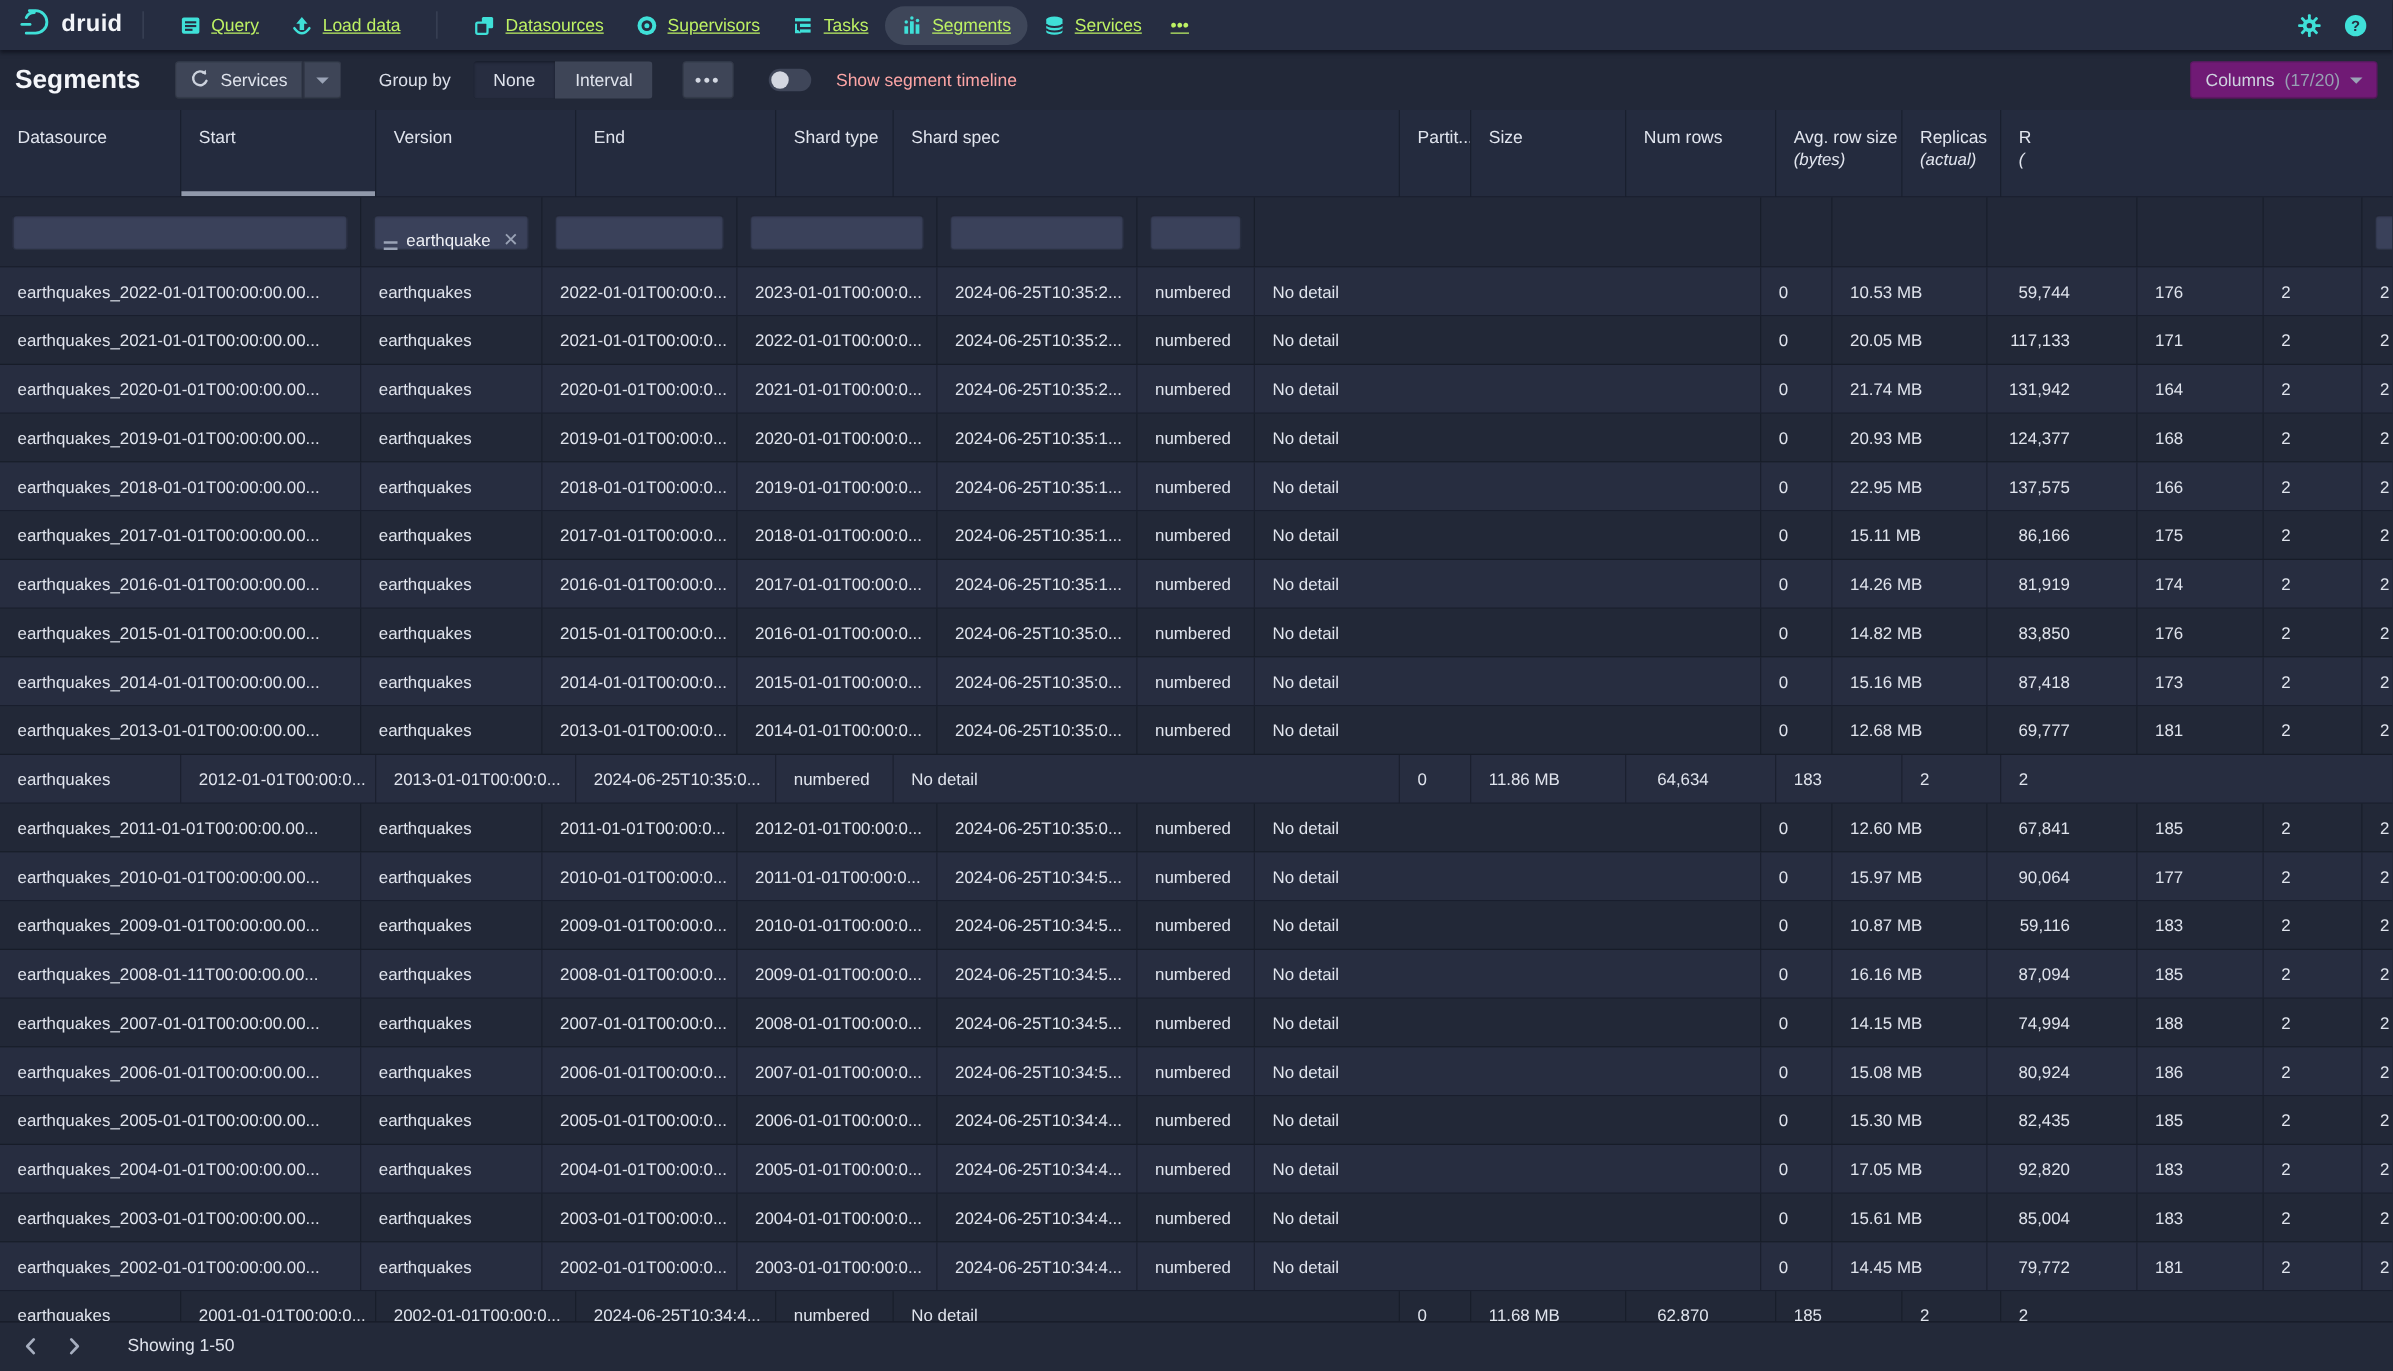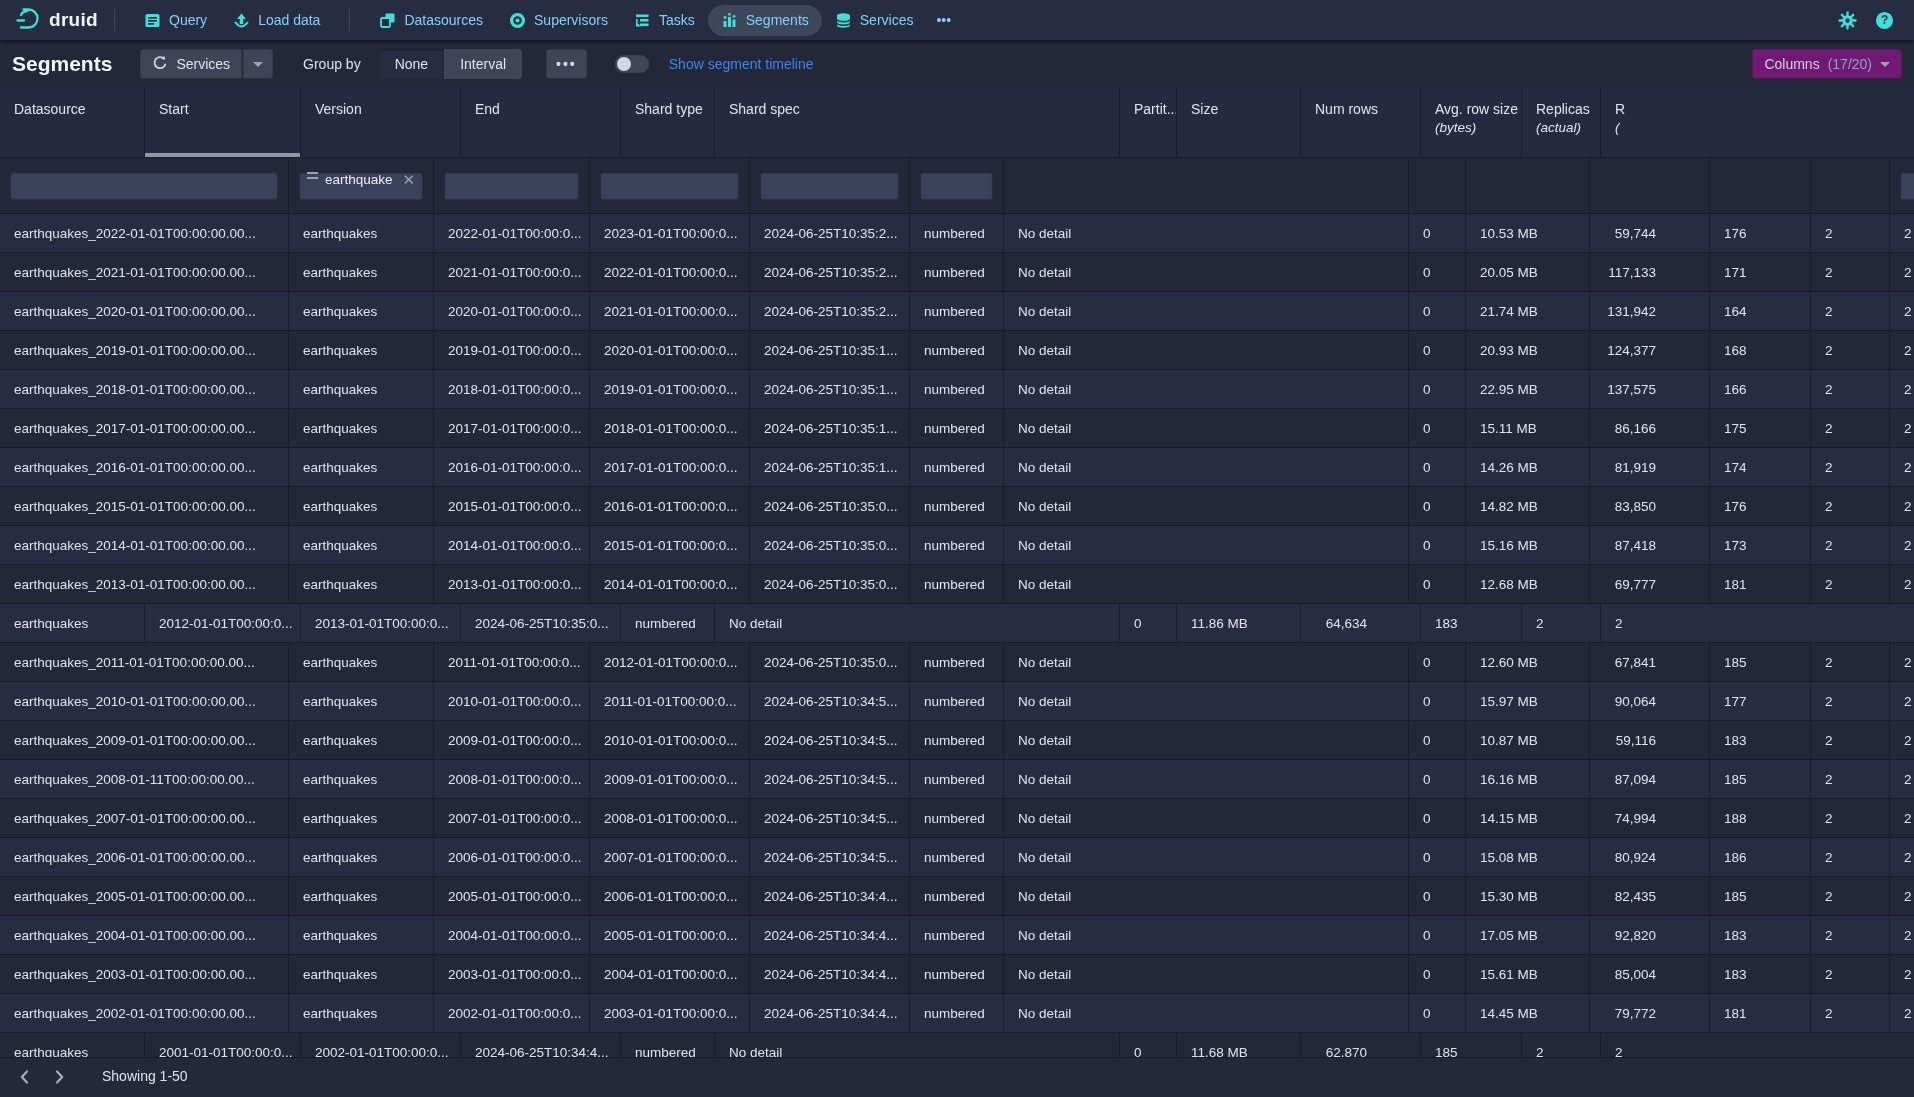--- a/index.html
+++ b/index.html
@@ -16,21 +16,21 @@
     height:40px; flex:0 0 40px; background:#262d41;
     display:flex; align-items:center; padding:0 14px;
     box-shadow:0 2px 3px rgba(8,10,18,.55); position:relative; z-index:5;
   }
   .logo { display:flex; align-items:center; gap:8px; cursor:pointer; }
   .logo-word { font-size:19px; font-weight:600; color:#f2f4f8; letter-spacing:.3px; }
   .nav-div { width:1px; height:22px; background:#3c4458; margin:0 16px; }
   .nav-items { display:flex; align-items:center; }
   .nav-item {
     display:flex; align-items:center; gap:8px; padding:7px 13px;
-    font-size:14px; color:#7dd3fc; border-radius:16px; cursor:pointer; white-space:nowrap;
+    font-size:14px; color:#bef264; border-radius:16px; cursor:pointer; white-space:nowrap;text-decoration:underline;
   }
   .nav-item.active { background:#3e4659; }
   .nav-item svg { display:block; }
   .nav-more { padding:7px 10px; }
   .nav-right { margin-left:auto; display:flex; align-items:center; gap:18px; padding-right:6px; }
   .nav-right .iconbtn { cursor:pointer; display:flex; }
 
   
   .toolbar {
     height:48px; flex:0 0 48px; display:flex; align-items:center;
@@ -47,21 +47,21 @@
   .split .btn.caret { border-radius:0 3px 3px 0; padding:0 10px; border-left:1px solid rgba(14,18,28,.55); }
   .caret-glyph { width:0; height:0; border-left:5px solid transparent; border-right:5px solid transparent; border-top:5px solid #9aa3b6; }
   .group-label { font-size:14px; color:#dce0ea; margin:0 8px 0 20px; }
   .seg-group { display:flex; border-radius:3px; overflow:hidden; box-shadow:inset 0 0 0 1px rgba(16,22,26,.25); }
   .seg-btn { height:30px; display:flex; align-items:center; padding:0 16px; font-size:14px; color:#dfe3ec; cursor:pointer; }
   .seg-btn.on  { background:#272d40; box-shadow:inset 0 1px 2px rgba(10,14,22,.5); }
   .seg-btn.off { background:#3e4557; }
   .dots-btn { padding:0 10px; letter-spacing:2px; font-weight:700; color:#d3d8e2; margin-left:14px; }
   .switch { width:34px; height:18px; border-radius:9px; background:#3f4659; margin-left:18px; position:relative; cursor:pointer; flex:0 0 auto; }
   .switch .knob { position:absolute; left:2px; top:2px; width:14px; height:14px; border-radius:50%; background:#d3d7e0; }
-  .switch-label { font-size:14px; color:#3b82f6; margin-left:10px; }
+  .switch-label { font-size:14px; color:#fca5a5; margin-left:10px; }
   .toolbar-right { margin-left:auto; }
   .btn.columns { background:#701a75; color:#ced3df; }
   .btn.columns .count { color:#97a0b3; }
 
   
   .table { flex:1 1 auto; display:flex; flex-direction:column; overflow:hidden; width:1914px; }
   .tr { display:flex; width:1928px; }
   .cell { flex:0 0 auto; padding-left:14px; overflow:hidden; white-space:nowrap; display:flex; align-items:center; border-right:1px solid rgba(13,17,27,.45); }
   .c0{width:289px;} .c1{width:145px;} .c2{width:156px;} .c3{width:160px;} .c4{width:160px;}
   .c5{width:94px;} .c6{width:405px;} .c7{width:57px;} .c8{width:124px;} .c9{width:120px;}
@@ -70,21 +70,21 @@
   .thead { height:70px; flex:0 0 70px; background:#242b3e; border-bottom:1px solid rgba(13,17,27,.5); }
   .th { align-items:flex-start; padding-top:13px; font-size:14px; color:#e1e5ee; cursor:pointer; position:relative; flex-direction:column; display:flex; gap:3px; }
   .th .sub { font-style:italic; font-size:13.5px; }
   .th.sorted::after { content:""; position:absolute; left:0; right:0; bottom:0; height:4px; background:#9098aa; }
 
   .frow { height:56px; flex:0 0 56px; background:#222838; border-bottom:1px solid rgba(13,17,27,.5); align-items:center; }
   .frow .cell { height:100%; padding:0; }
   .f-input {
     height:28px; width:calc(100% - 20px); margin-left:10px; background:#3a415a;
     border-radius:3px; box-shadow:inset 0 1px 2px rgba(10,14,22,.45), inset 0 0 0 1px rgba(16,22,26,.3);
-    cursor:text; display:flex; align-items:flex-start;
+    cursor:text; display:flex; align-items:flex-end;
   }
   .f-chip { padding:0 8px; gap:7px; cursor:default; }
   .eq-icon { display:flex; flex-direction:column; gap:3px; flex:0 0 auto; }
   .eq-icon i { display:block; width:11px; height:2px; background:#9aa3b6; }
   .f-chip .chip-text { flex:1 1 auto; overflow:hidden; white-space:nowrap; font-size:13.5px; color:#eef0f5; }
   .f-chip .chip-x { flex:0 0 auto; color:#99a2b5; font-size:15px; cursor:pointer; line-height:1; }
 
   .tbody { flex:0 0 auto; }
   .tbody .tr { height:39px; background:#222837; border-bottom:1px solid rgba(12,16,26,.5); font-size:13.5px; color:#e0e4ed; cursor:pointer; }
   .tbody .tr.odd { background:#272d40; }

